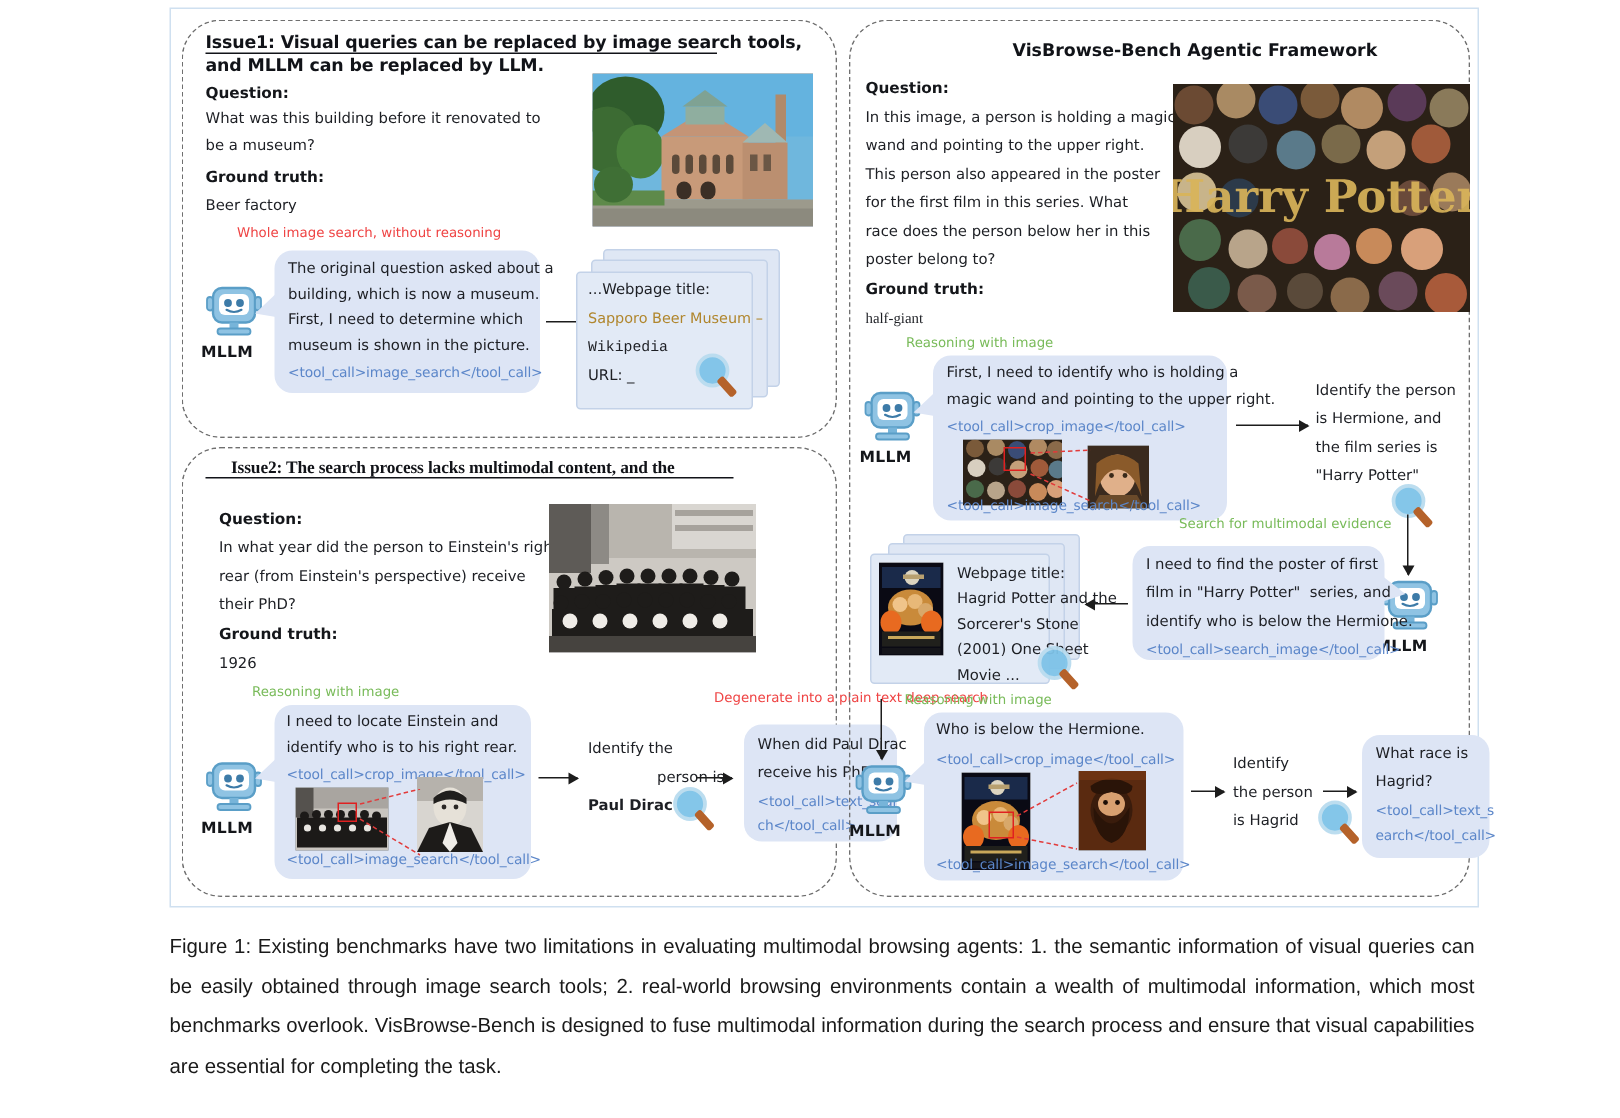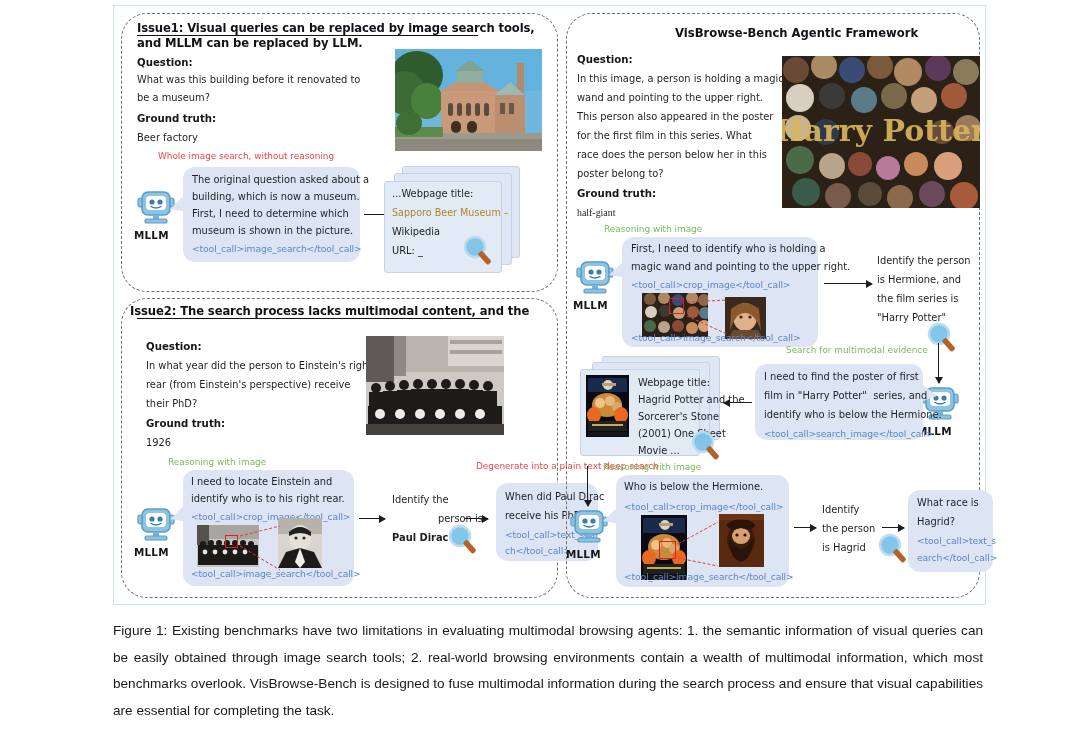--- a/index.html
+++ b/index.html
@@ -259,33 +259,33 @@
 
     <div class="arrow-h" style="left:250px; top:208px; width:36px;"></div>
 
     <div class="card-stack" style="left:262px; top:160px; width:168px; height:110px;">
       <div class="card" style="left:26px; top:0px; width:118px; height:92px;"></div>
       <div class="card" style="left:18px; top:7px; width:118px; height:92px;"></div>
       <div class="card front" style="left:8px; top:15px; width:118px; height:92px;"></div>
     </div>
     <div class="t body-txt" style="left:278px; top:183px;">...Webpage title:</div>
     <div class="t gold" style="left:278px; top:202px;">Sapporo Beer Museum –</div>
-    <div class="t body-txt" style="left:278px; top:221px;">Wikipedia</div>
+    <div class="t body-txt" style="left:278px; top:221px;font-family:Liberation Mono, monospace;">Wikipedia</div>
     <div class="t body-txt" style="left:278px; top:240px;">URL: _</div>
 
     <div class="mag" style="left:348px; top:229px; width:34px; height:34px;">
       <svg viewBox="0 0 34 34" width="34" height="34">
         <circle cx="13" cy="12" r="10" fill="#7ec3e8" stroke="#b9dcef" stroke-width="2.5" opacity="0.95"></circle>
         <rect x="17" y="17" width="5.6" height="15" rx="2" fill="#b5622a" transform="rotate(-42 19 20)"></rect>
       </svg>
     </div>
 
     <div class="dpanel" id="panel-issue2"></div>
 
-    <div class="t hd" style="left:16px; top:300px;">Issue2: The search process lacks multimodal content, and the</div>
+    <div class="t hd" style="left:40px; top:300px;font-family:Liberation Serif, serif;">Issue2: The search process lacks multimodal content, and the</div>
     <div style="position:absolute;left:23px;top:312px;width:352px;height:1px;background:#111318;"></div>
 
     <div class="t lbl-bold" style="left:32px; top:336px;">Question:</div>
     <div class="t body-txt" style="left:32px; top:355px;">In what year did the person to Einstein's right</div>
     <div class="t body-txt" style="left:32px; top:374px;">rear (from Einstein's perspective) receive</div>
     <div class="t body-txt" style="left:32px; top:393px;">their PhD?</div>
     <div class="t lbl-bold" style="left:32px; top:413px;">Ground truth:</div>
     <div class="t body-txt" style="left:32px; top:432px;">1926</div>
     <div class="t note-green" style="left:54px; top:452px;">Reasoning with image</div>
 

